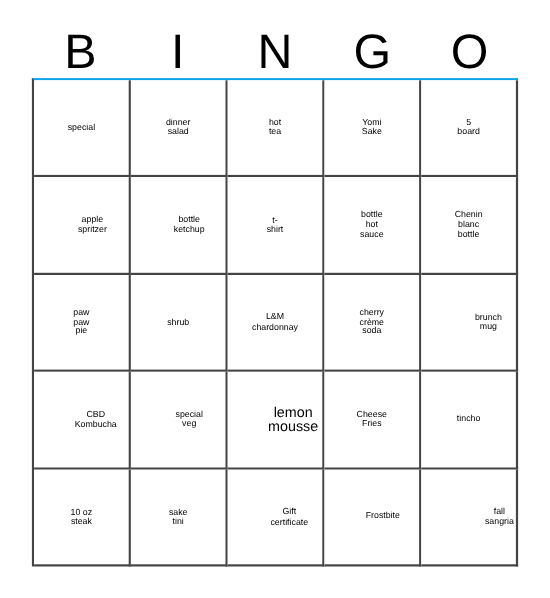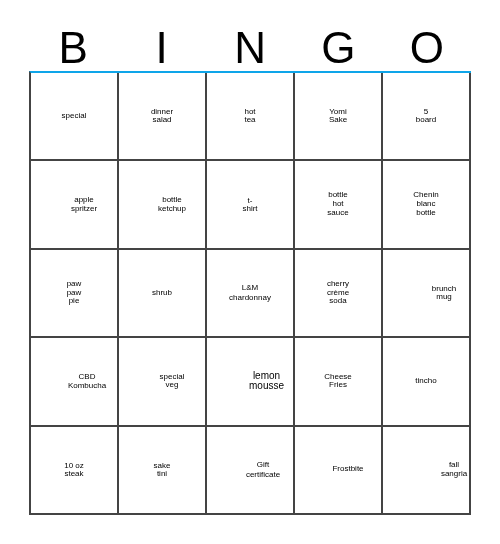--- a/index.html
+++ b/index.html
@@ -172,21 +172,21 @@
       </div>
       <div class="bingo-cell">
         <span class="cell-text sz-s" style="font-size: 8px;">CBD
 Kombucha</span>
       </div>
       <div class="bingo-cell">
         <span class="cell-text sz-l" style="font-size: 8px;">special
 veg</span>
       </div>
       <div class="bingo-cell">
-        <span class="cell-text sz-xl" style="font-size: 10px; padding-left: 33px;">lemon
+        <span class="cell-text sz-xl" style="font-size: 13px; padding-left: 33px;">lemon
 mousse</span>
       </div>
       <div class="bingo-cell">
         <span class="cell-text sz-xl" style="font-size: 8px;">Cheese
 Fries</span>
       </div>
       <div class="bingo-cell">
         <span class="cell-text sz-xxl" style="font-size: 8px;">tincho</span>
       </div>
       <div class="bingo-cell">

